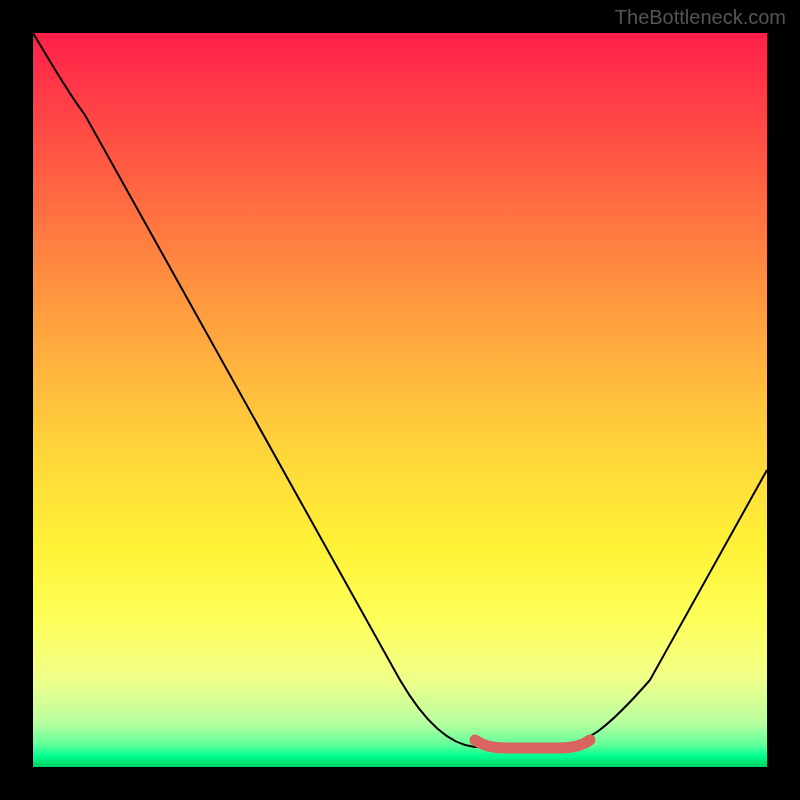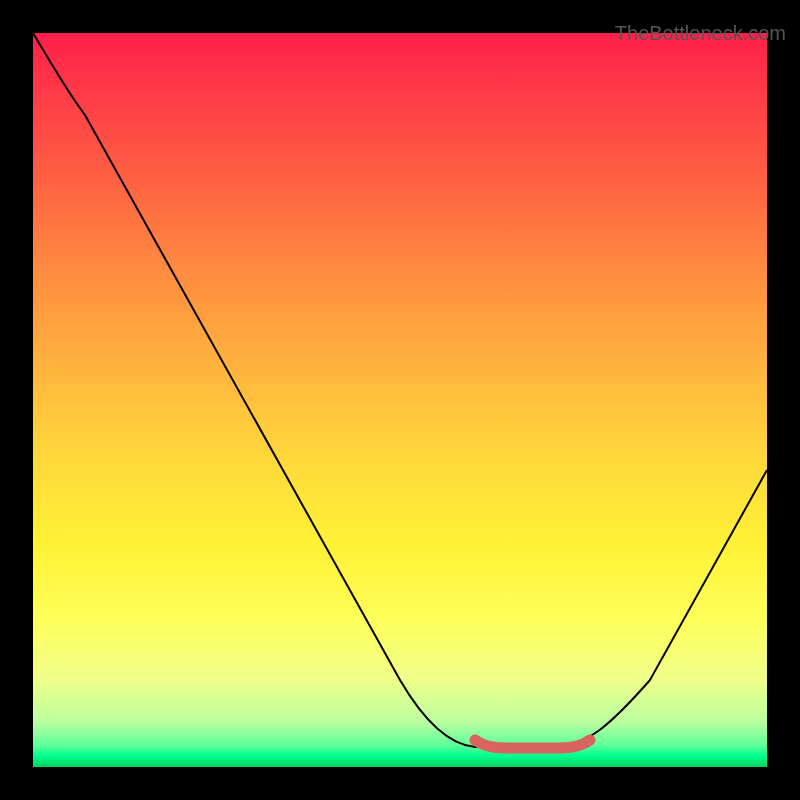--- a/index.html
+++ b/index.html
@@ -11,21 +11,21 @@
     font-family: Arial, sans-serif;
   }
   .container {
     position: relative;
     width: 800px;
     height: 800px;
     background: #000;
   }
   .watermark {
     position: absolute;
-    top: 22px;
+    top: 6px;
     right: 14px;
     color: #555;
     font-size: 20px;
     font-weight: 500;
     z-index: 10;
   }
   .plot-area {
     position: absolute;
     left: 33px;
     top: 33px;

